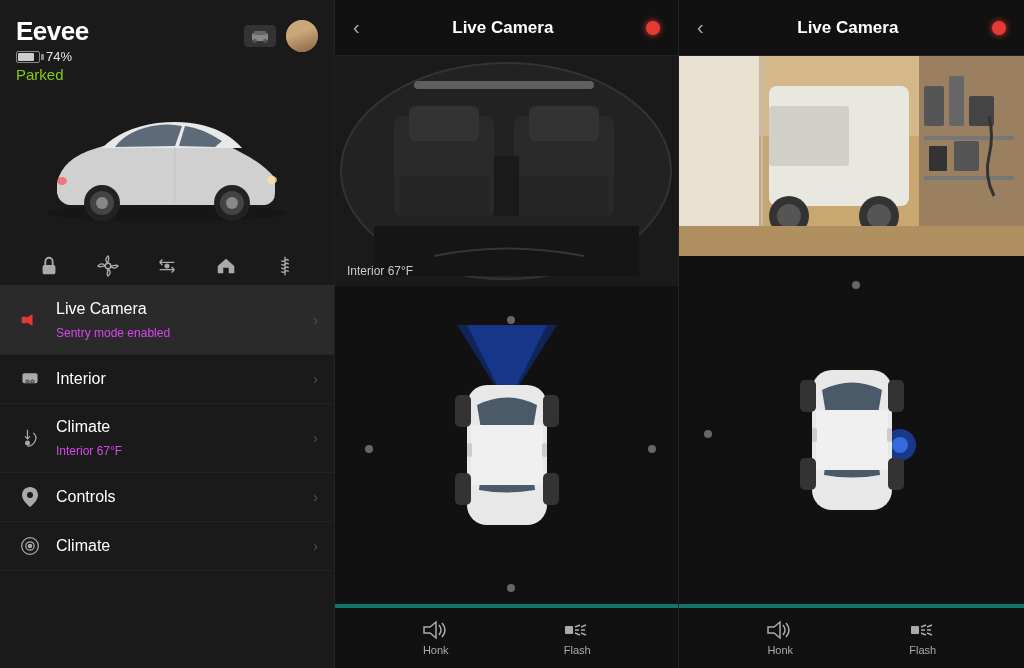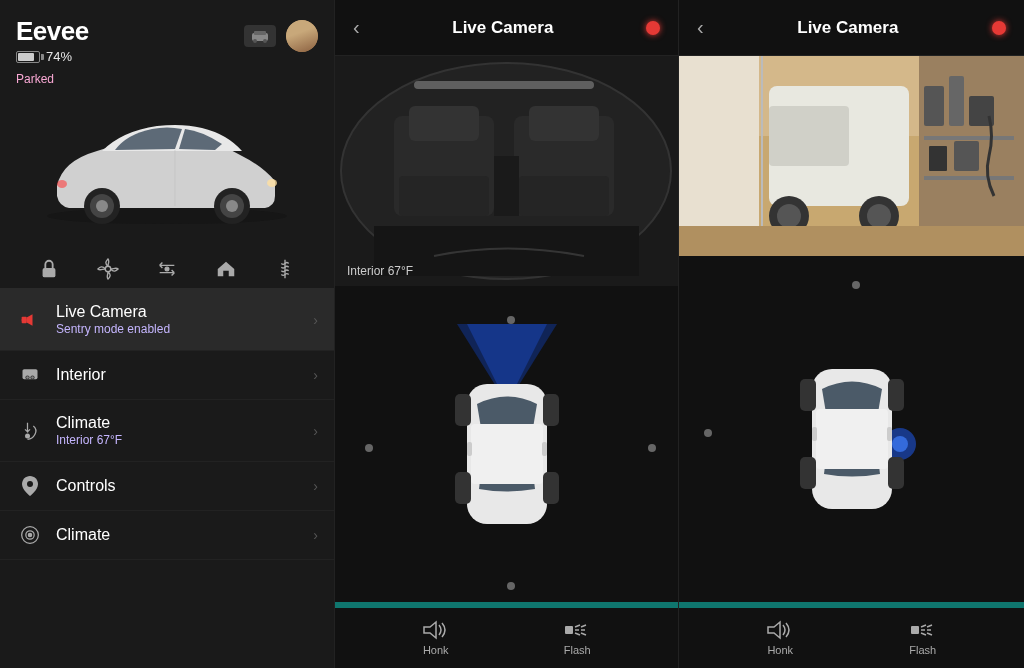--- a/index.html
+++ b/index.html
@@ -73,23 +73,23 @@
       border-radius: 1px;
       margin: 1px;
     }
 
     .battery-percent {
       color: #e5e5e5;
       font-size: 13px;
     }
 
     .parked-label {
-      color: #f9a8d4;
-      font-size: 12px;
-      margin-top: 8px;
+      color: #84cc16;
+      font-size: 15px;
+      margin-top: 2px;
     }
 
     .header-icons {
       display: flex;
       align-items: center;
       gap: 10px;
       margin-top: 4px;
     }
 
     .car-icon-btn {
@@ -181,23 +181,23 @@
       flex: 1;
     }
 
     .menu-item-title {
       color: #fff;
       font-size: 16px;
       font-weight: 500;
     }
 
     .menu-item-subtitle {
-      color: #c4b5fd;
+      color: #d946ef;
       font-size: 12px;
-      margin-top: 1px;
+      margin-top: 8px;
     }
 
     .menu-item-chevron {
       color: #555;
       font-size: 14px;
     }
 
     
     .middle-panel {
       width: 345px;
@@ -287,21 +287,21 @@
       height: 8px;
       border-radius: 50%;
       background: #666;
     }
 
     
     .action-bar {
       display: flex;
       justify-content: space-around;
       padding: 12px 30px;
-      border-top: 6px solid #0f766e;
+      border-top: 4px solid #0f766e;
     }
 
     .action-btn {
       display: flex;
       flex-direction: column;
       align-items: center;
       gap: 4px;
       cursor: pointer;
       color: #aaa;
     }

